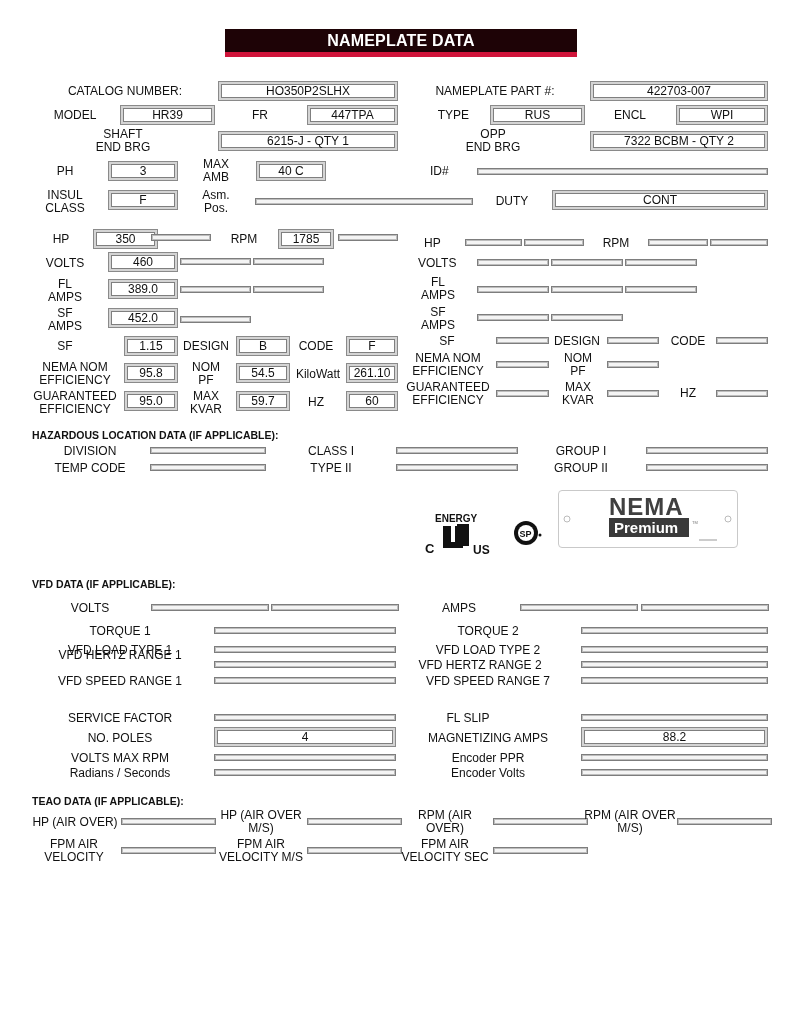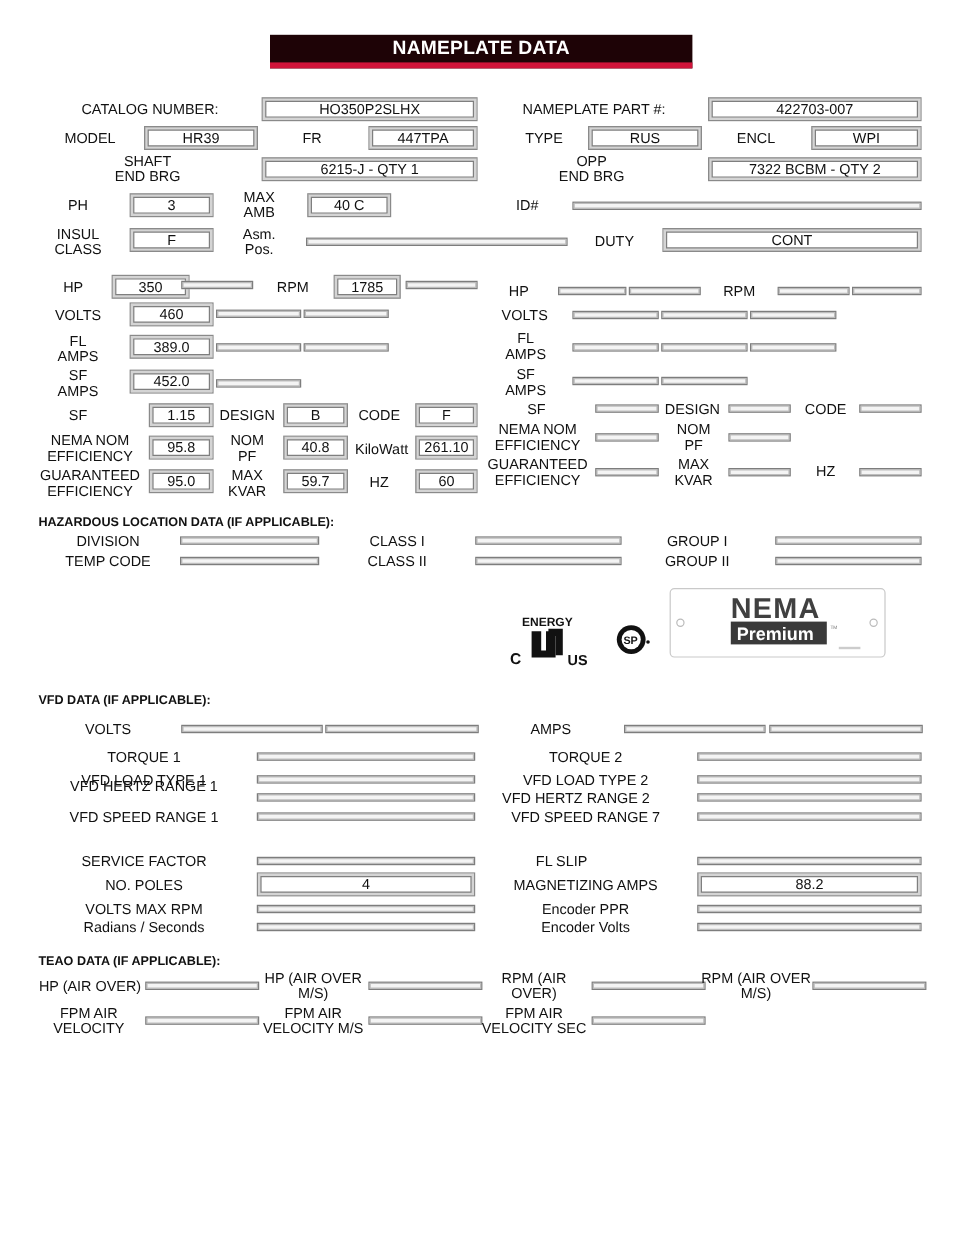--- a/index.html
+++ b/index.html
@@ -98,21 +98,21 @@
 <div class="lbl" style="left:182px;top:340px;width:48px;">DESIGN</div>
 <div class="box" style="left:236px;top:336px;width:54px;">B</div>
 <div class="lbl" style="left:296px;top:340px;width:40px;">CODE</div>
 <div class="box" style="left:346px;top:336px;width:52px;">F</div>
 
 <div class="lbl" style="left:34px;top:361px;width:82px;">NEMA NOM</div>
 <div class="lbl" style="left:34px;top:374px;width:82px;">EFFICIENCY</div>
 <div class="box" style="left:124px;top:363px;width:54px;">95.8</div>
 <div class="lbl" style="left:188px;top:361px;width:36px;">NOM</div>
 <div class="lbl" style="left:188px;top:374px;width:36px;">PF</div>
-<div class="box" style="left:236px;top:363px;width:54px;">40.8</div>
+<div class="box" style="left:236px;top:363px;width:54px;">54.5</div>
 <div class="lbl" style="left:292px;top:368px;width:52px;">KiloWatt</div>
 <div class="box" style="left:346px;top:363px;width:52px;">261.10</div>
 
 <div class="lbl" style="left:32px;top:390px;width:86px;">GUARANTEED</div>
 <div class="lbl" style="left:32px;top:403px;width:86px;">EFFICIENCY</div>
 <div class="box" style="left:124px;top:391px;width:54px;">95.0</div>
 <div class="lbl" style="left:188px;top:390px;width:36px;">MAX</div>
 <div class="lbl" style="left:188px;top:403px;width:36px;">KVAR</div>
 <div class="box" style="left:236px;top:391px;width:54px;">59.7</div>
 <div class="lbl" style="left:302px;top:396px;width:28px;">HZ</div>
@@ -167,21 +167,21 @@
 <div class="sec" style="left:32px;top:429px;">HAZARDOUS LOCATION DATA (IF APPLICABLE):</div>
 <div class="lbl" style="left:50px;top:445px;width:80px;">DIVISION</div>
 <div class="slim" style="left:150px;top:447px;width:116px;"></div>
 <div class="lbl" style="left:296px;top:445px;width:70px;">CLASS I</div>
 <div class="slim" style="left:396px;top:447px;width:122px;"></div>
 <div class="lbl" style="left:546px;top:445px;width:70px;">GROUP I</div>
 <div class="slim" style="left:646px;top:447px;width:122px;"></div>
 
 <div class="lbl" style="left:44px;top:462px;width:92px;">TEMP CODE</div>
 <div class="slim" style="left:150px;top:464px;width:116px;"></div>
-<div class="lbl" style="left:296px;top:462px;width:70px;">CLASS II</div>
+<div class="lbl" style="left:296px;top:462px;width:70px;">TYPE II</div>
 <div class="slim" style="left:396px;top:464px;width:122px;"></div>
 <div class="lbl" style="left:546px;top:462px;width:70px;">GROUP II</div>
 <div class="slim" style="left:646px;top:464px;width:122px;"></div>
 
 <div class="abs logo-energy">
   <svg width="70" height="44" viewBox="0 0 70 44">
     <text x="10" y="9" font-family="Liberation Sans, sans-serif" font-weight="bold" font-size="10" fill="#111">ENERGY</text>
     <path d="M18 13 h8 v16 h4 v-16 h8 v22 h-20 z" fill="#111"></path>
     <path d="M30 13 h12 v22 h-6 v-16 h-6 z" fill="#111" transform="translate(2,-2)"></path>
     <text x="0" y="40" font-family="Liberation Sans, sans-serif" font-weight="bold" font-size="13" fill="#111">C</text>

